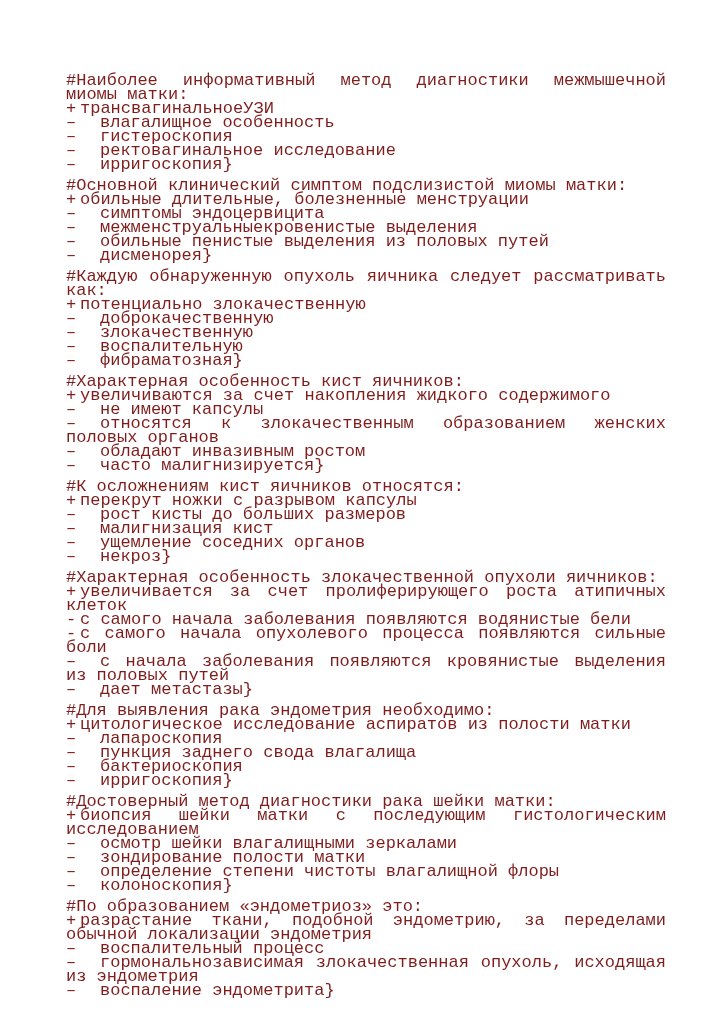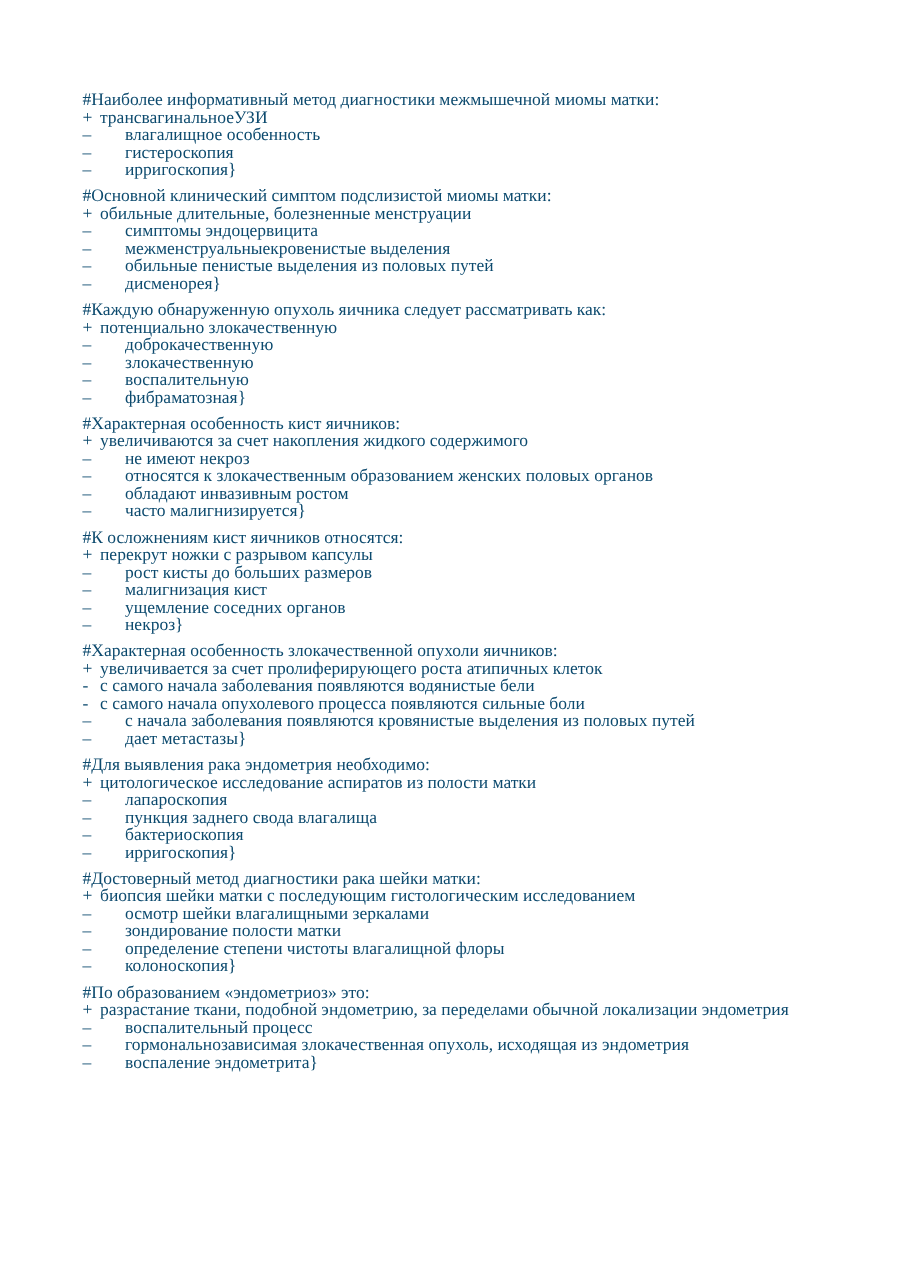--- a/index.html
+++ b/index.html
@@ -9,24 +9,24 @@
   }
   .page {
     width: 723px;
     min-height: 1024px;
     margin: 0 auto;
     background: #ffffff;
     box-sizing: border-box;
     padding: 74px 57px 60px 66px;
   }
   .doc {
-    font-family: Liberation Serif, serif;
-    font-size: 14px;
+    font-family: Liberation Mono, monospace;
+    font-size: 17px;
     line-height: 14px;
-    color: #0c4a6e;
+    color: #7f1d1d;
   }
   .block {
     margin: 0 0 7px 0;
   }
   .line {
     margin: 0;
     padding: 0;
     text-align: justify;
   }
   .marker {
@@ -44,20 +44,21 @@
 <body>
 
 <div class="page">
   <div class="doc">
   <div class="block">
     <p class="line q-line">#Наиболее информативный метод диагностики межмышечной миомы матки:</p>
     <div class="options">
           <p class="line opt-line"><span class="marker narrow">+</span><span>трансвагинальноеУЗИ</span></p>
           <p class="line opt-line"><span class="marker wide">–</span><span>влагалищное особенность</span></p>
           <p class="line opt-line"><span class="marker wide">–</span><span>гистероскопия</span></p>
+          <p class="line opt-line"><span class="marker wide">–</span><span>ректовагинальное исследование</span></p>
           <p class="line opt-line"><span class="marker wide">–</span><span>ирригоскопия}</span></p>
         </div>
   </div>
 
   <div class="block">
     <p class="line q-line">#Основной клинический симптом подслизистой миомы матки:</p>
     <div class="options">
           <p class="line opt-line"><span class="marker narrow">+</span><span>обильные длительные, болезненные менструации</span></p>
           <p class="line opt-line"><span class="marker wide">–</span><span>симптомы эндоцервицита</span></p>
           <p class="line opt-line"><span class="marker wide">–</span><span>межменструальныекровенистые выделения</span></p>
@@ -74,21 +75,21 @@
           <p class="line opt-line"><span class="marker wide">–</span><span>злокачественную</span></p>
           <p class="line opt-line"><span class="marker wide">–</span><span>воспалительную</span></p>
           <p class="line opt-line"><span class="marker wide">–</span><span>фибраматозная}</span></p>
         </div>
   </div>
 
   <div class="block">
     <p class="line q-line">#Характерная особенность кист яичников:</p>
     <div class="options">
           <p class="line opt-line"><span class="marker narrow">+</span><span>увеличиваются за счет накопления жидкого содержимого</span></p>
-          <p class="line opt-line"><span class="marker wide">–</span><span>не имеют некроз</span></p>
+          <p class="line opt-line"><span class="marker wide">–</span><span>не имеют капсулы</span></p>
           <p class="line opt-line"><span class="marker wide">–</span><span>относятся к злокачественным образованием женских половых органов</span></p>
           <p class="line opt-line"><span class="marker wide">–</span><span>обладают инвазивным ростом</span></p>
           <p class="line opt-line"><span class="marker wide">–</span><span>часто малигнизируется}</span></p>
         </div>
   </div>
 
   <div class="block">
     <p class="line q-line">#К осложнениям кист яичников относятся:</p>
     <div class="options">
           <p class="line opt-line"><span class="marker narrow">+</span><span>перекрут ножки с разрывом капсулы</span></p>

